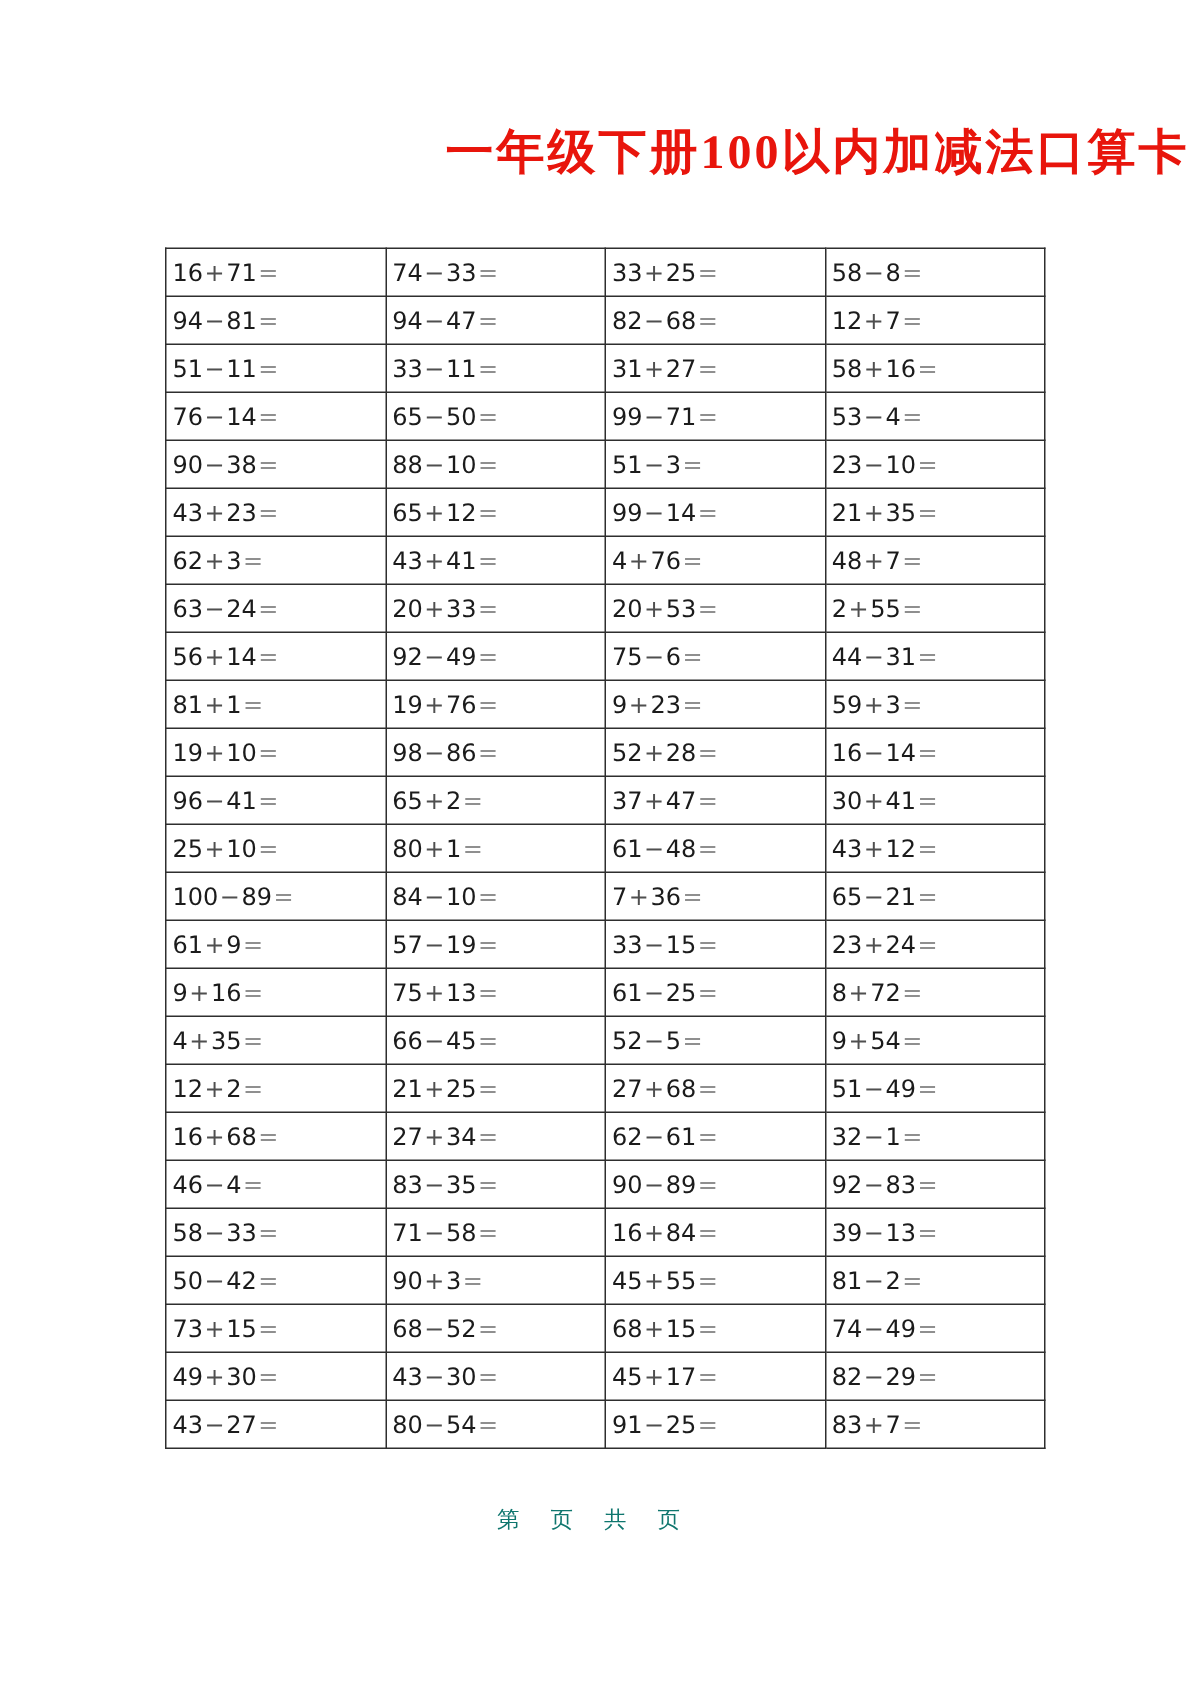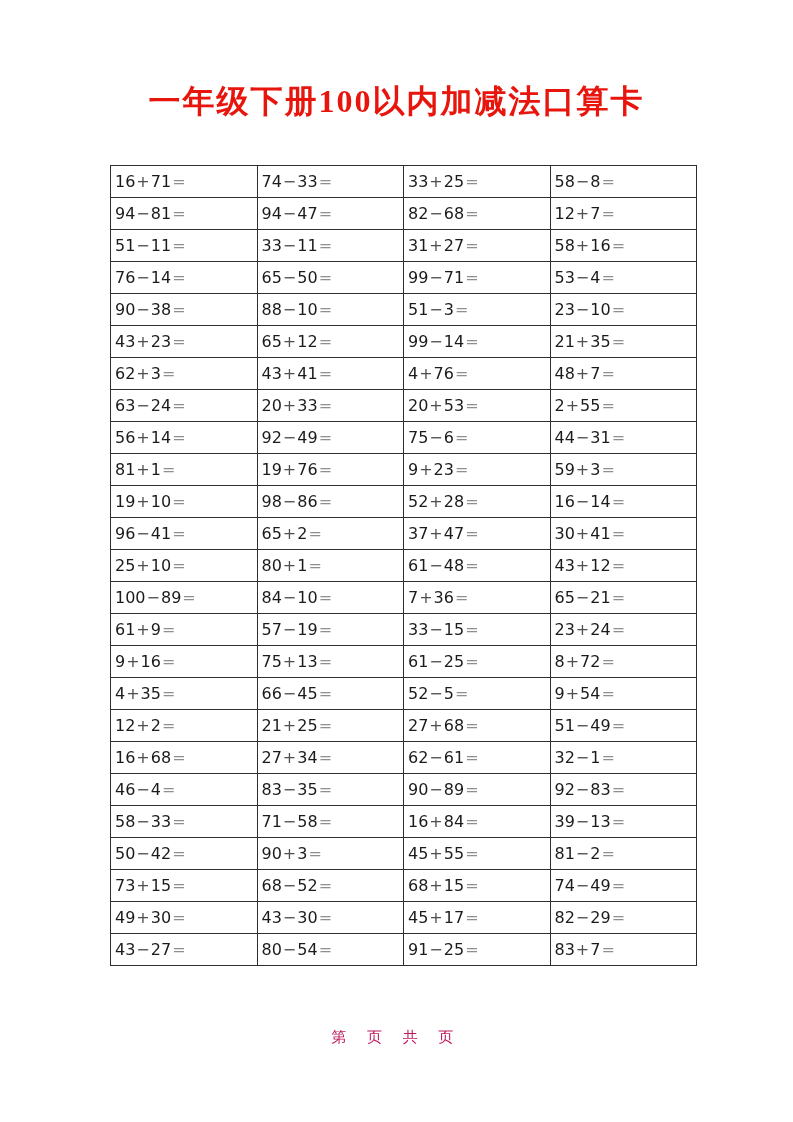--- a/index.html
+++ b/index.html
@@ -12,21 +12,21 @@
     height: 1122px;
     position: relative;
     font-family: "Liberation Sans", sans-serif;
     overflow: hidden;
   }
   .page-title {
     position: absolute;
     top: 80px;
     left: 0;
     width: 100%;
-    text-align: center;
+    text-align: right;
     font-family: "Liberation Serif", serif;
     font-weight: bold;
     font-size: 32px;
     letter-spacing: 2px;
     color: #e8150c;
     white-space: nowrap;
   }
   table.problems {
     position: absolute;
     top: 165px;
@@ -44,26 +44,26 @@
     color: #1b1b1b;
     vertical-align: middle;
     white-space: nowrap;
     overflow: hidden;
   }
   table.problems td .num { color: #1b1b1b; }
   table.problems td .op  { color: #4f4f4f; padding: 0 1px; }
   table.problems td .eq  { color: #8f8f8f; padding-left: 1px; }
   .page-footer {
     position: absolute;
-    top: 1028px;
+    top: 1004px;
     left: 0;
     width: 100%;
     text-align: center;
     font-size: 15px;
-    color: #be185d;
+    color: #0f766e;
     letter-spacing: 0.55em;
     white-space: nowrap;
   }
 </style>
 </head>
 <body>
 
 <div class="page-title">一年级下册100以内加减法口算卡</div>
 
 <table class="problems">

